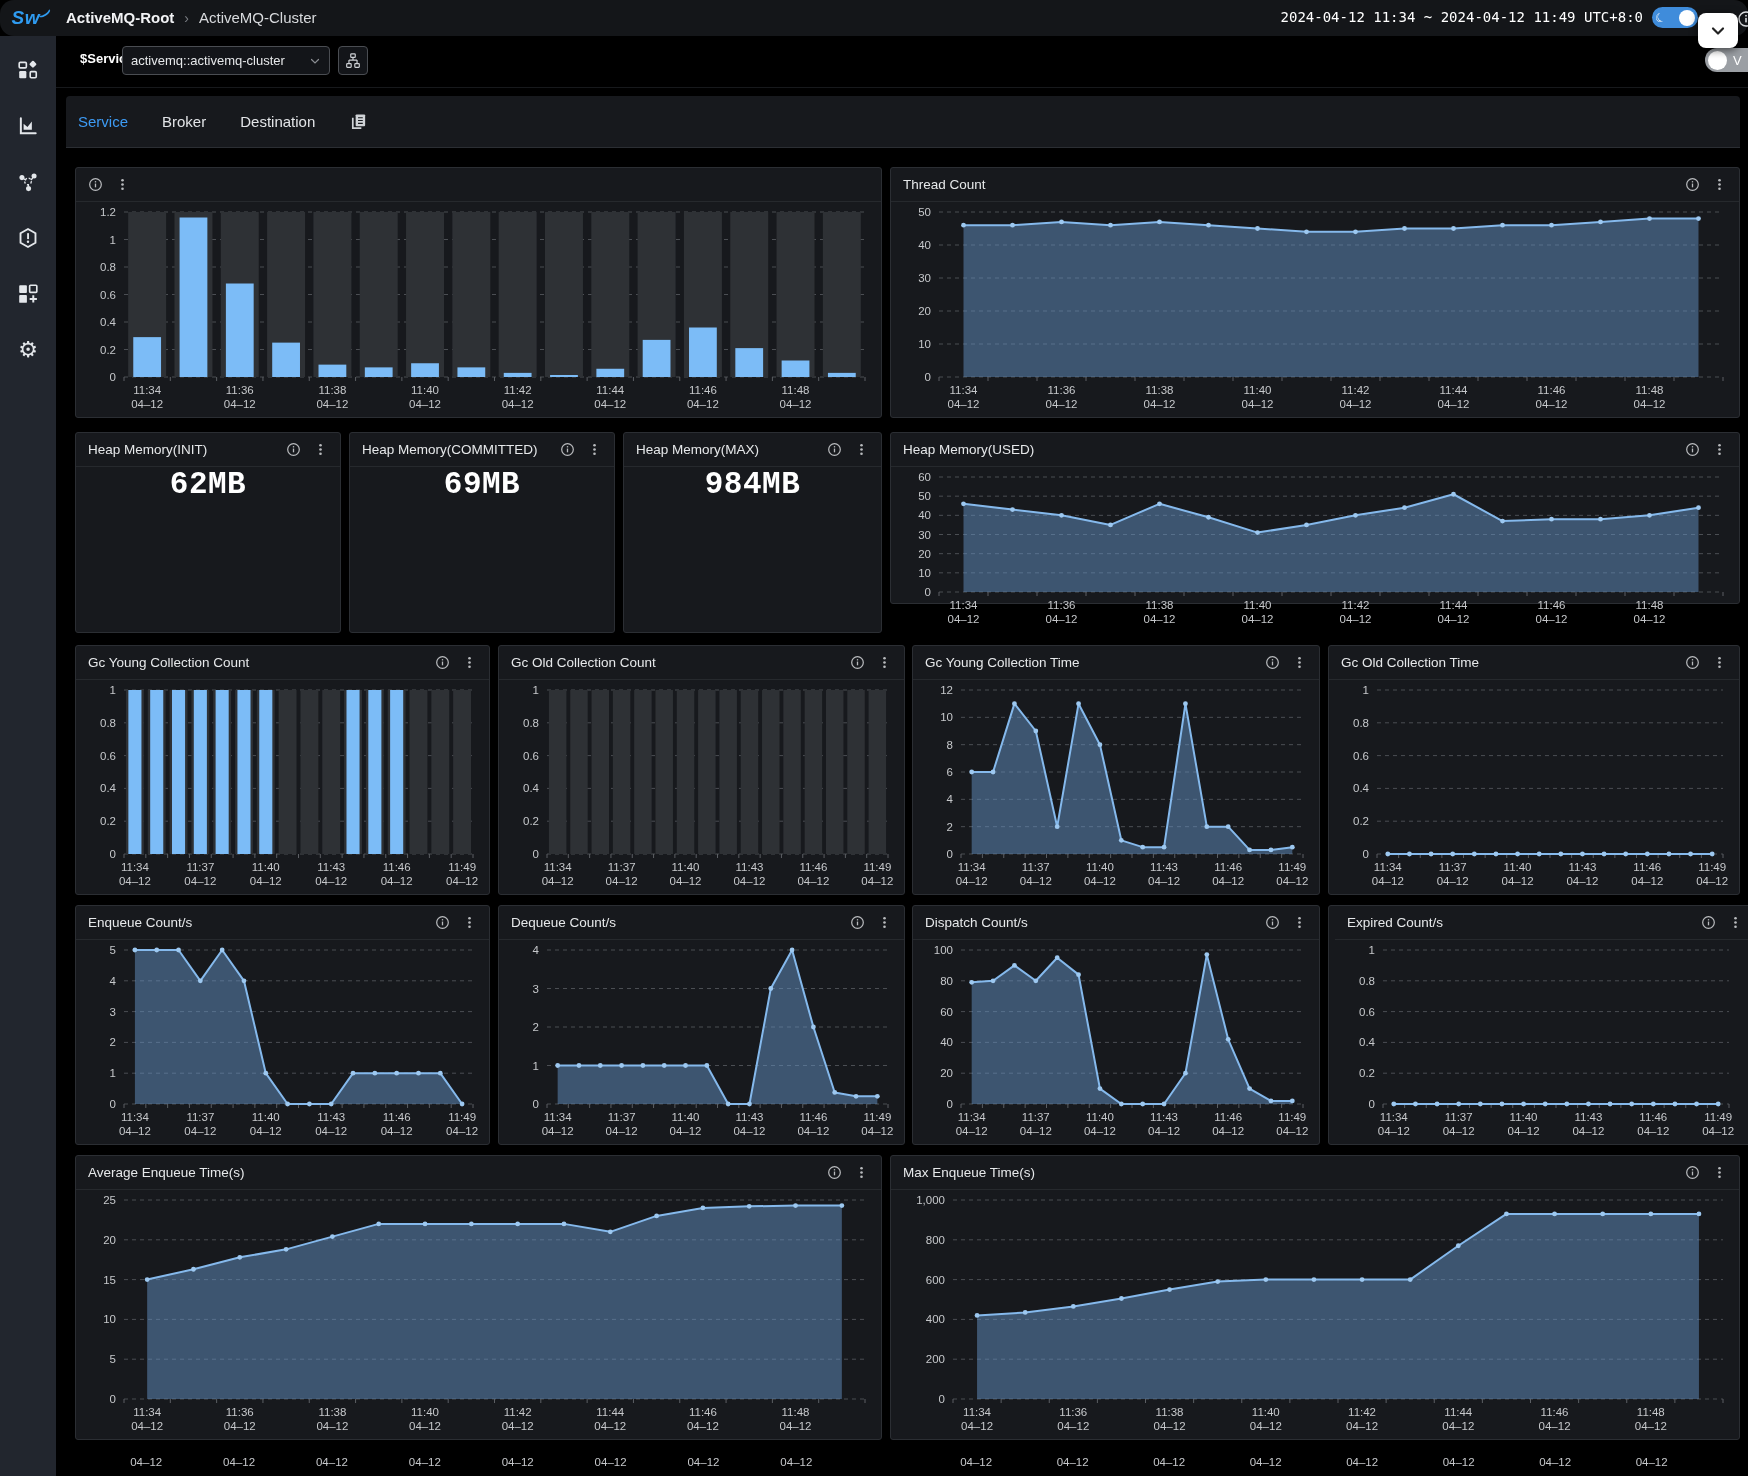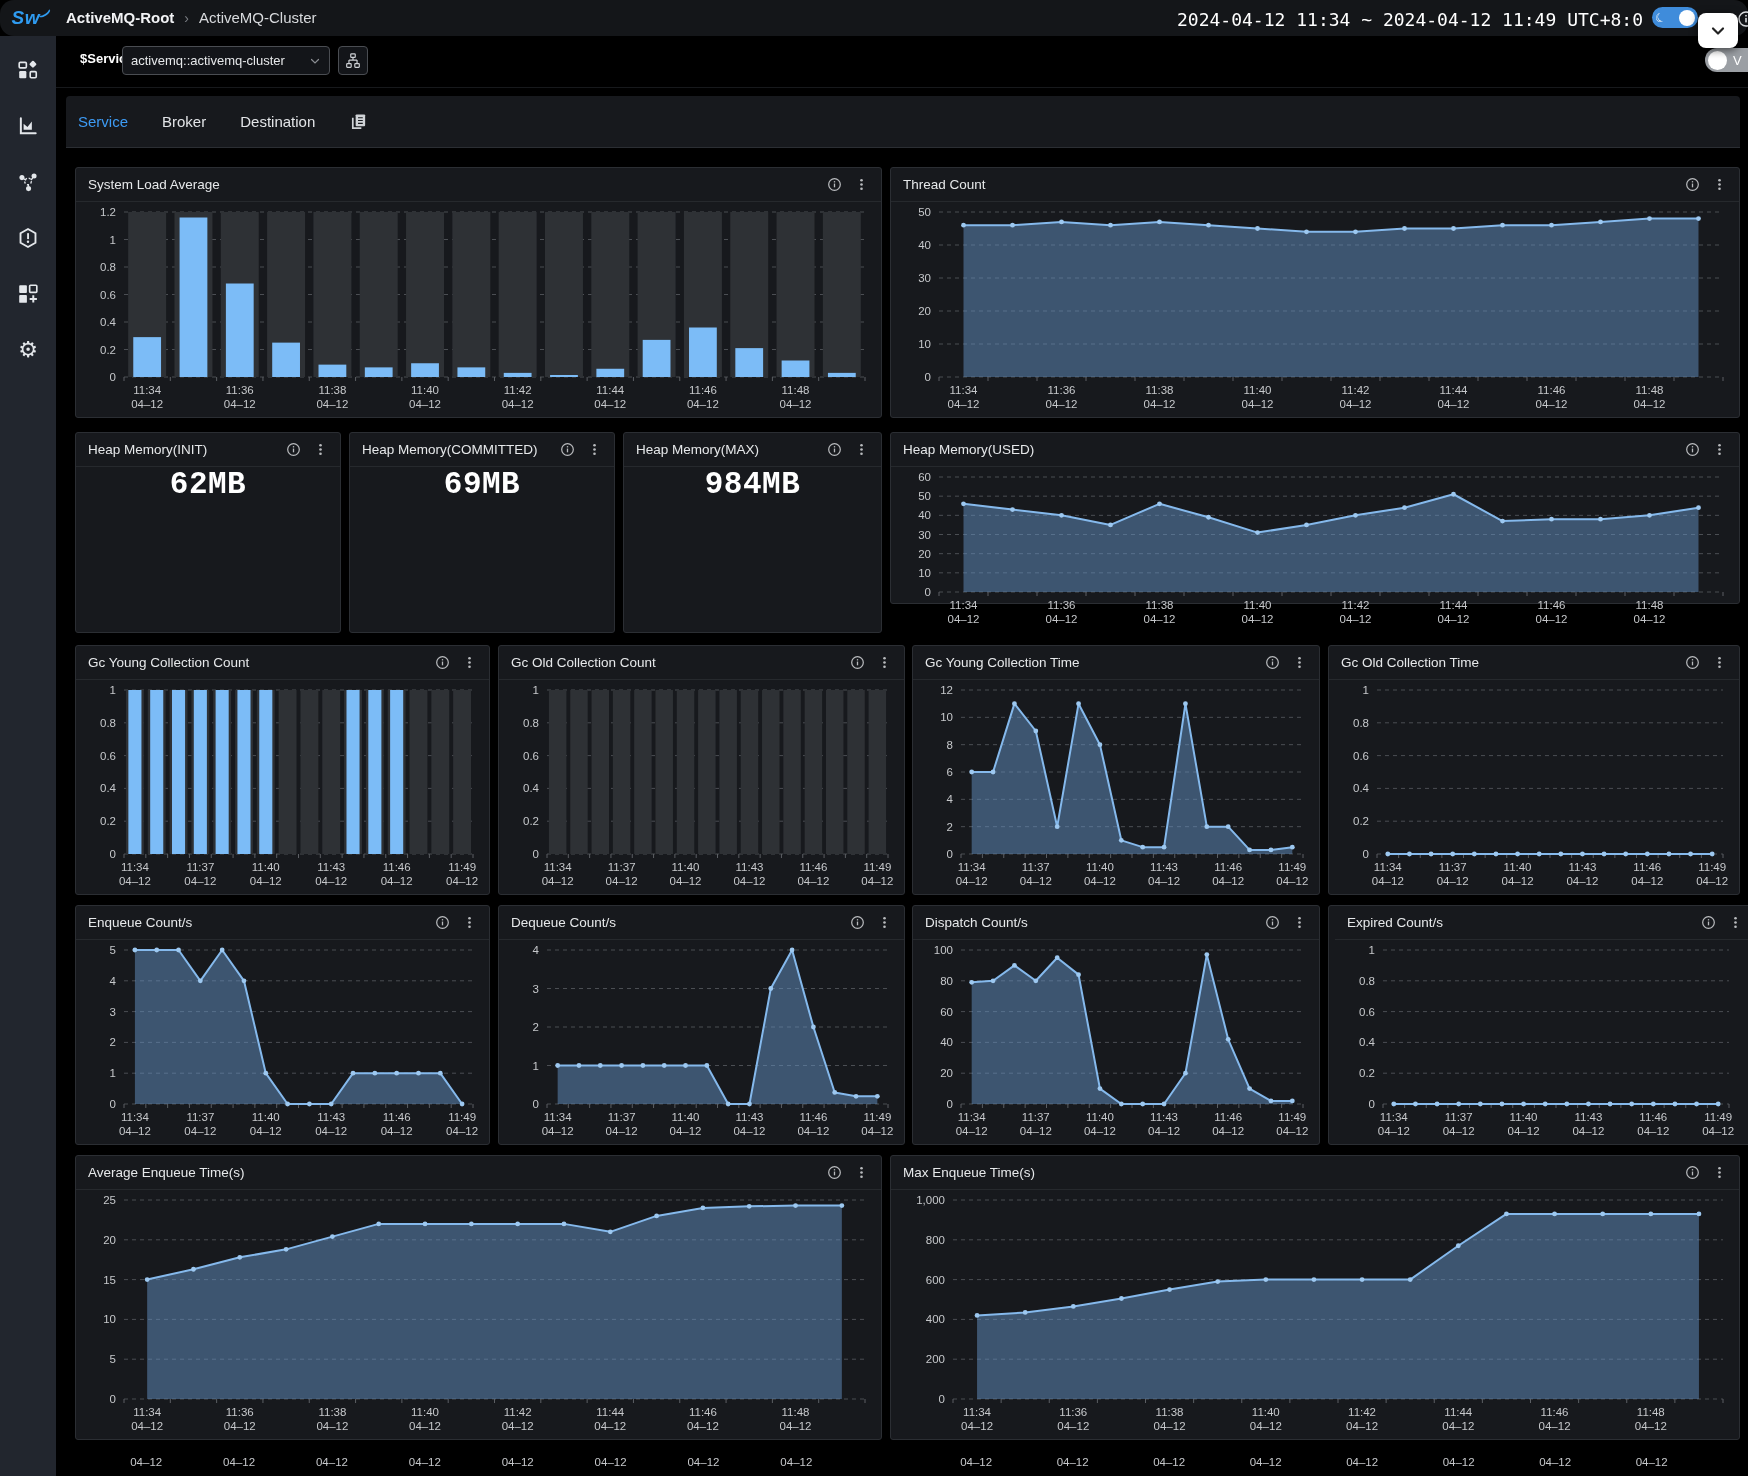--- a/index.html
+++ b/index.html
@@ -7,21 +7,21 @@
   #app { position:relative; width:1748px; height:1476px; background:#000; overflow:hidden; }
 
   
   .header { position:absolute; left:0; top:0; width:1748px; height:36px; background:#141619;border-radius:14px; }
   .logo-box { position:absolute; left:0; top:0; width:56px; height:36px; display:flex; align-items:center; justify-content:center; }
   .logo { color:#2f9bf0; font-weight:bold; font-style:italic; font-size:19px; letter-spacing:0.5px; }
   .logo-arc { color:#2f9bf0; font-size:13px; display:inline-block; transform:rotate(58deg) translate(-2px,-6px); font-weight:bold; }
   .breadcrumb { position:absolute; left:66px; top:9px; font-size:15px; color:#d8dadd; display:flex; gap:10px; align-items:center; }
   .crumb-root { font-weight:bold; color:#f2f3f5; }
   .crumb-sep { color:#7b7e84; font-size:14px; }
-  .time-range { position:absolute; right:105px; top:9px; color:#fff; font-family:"DejaVu Sans Mono", monospace; font-size:18px; white-space:nowrap; }
+  .time-range { position:absolute; right:105px; top:9px; color:#fff; font-family:"DejaVu Sans Mono", monospace; font-size:14px; white-space:nowrap; }
   .dark-toggle { position:absolute; left:1652px; top:7px; width:46px; height:21px; border-radius:11px; background:#3f8cdb; display:flex; align-items:center; padding:0 3px; justify-content:space-between; cursor:pointer; }
   .dark-toggle .moon { color:#fff; font-size:12px; line-height:1; transform:rotate(-20deg); }
   .dark-toggle .knob { width:16px; height:16px; border-radius:50%; background:#fff; }
   .collapse-btn { position:absolute; left:1698px; top:13px; width:40px; height:35px; background:#fff; border-radius:8px; box-shadow:0 2px 8px rgba(0,0,0,0.6); display:flex; align-items:center; justify-content:center; z-index:30; cursor:pointer; }
   .hdr-info { position:absolute; left:1737px; top:10px; color:#dfe1e4; z-index:5; }
 
   
   .toolbar { position:absolute; left:56px; top:36px; width:1692px; height:52px; background:#000; border-bottom:1px solid #17191c; }
   .svc-label { position:absolute; left:80px; top:51px; color:#fff; font-size:13px; font-weight:bold; }
   .svc-select { position:absolute; left:122px; top:46px; width:208px; height:29px; background:#131519; border:1px solid #4a4d52; border-radius:4px; display:flex; align-items:center; padding:0 8px; cursor:pointer; }
@@ -162,21 +162,20 @@
       <svg width="19" height="19" viewBox="0 0 20 20">
           <rect x="7" y="2.5" width="10" height="12.5" rx="1" fill="#cfd2d6"></rect>
           <path d="M4 6v11h9" fill="none" stroke="#cfd2d6" stroke-width="1.8"></path>
           <path d="M9.5 6h5M9.5 9h5M9.5 12h5" stroke="#17191d" stroke-width="1.2"></path>
         </svg>
     </span>
   </div>
 
   <div class="panel" style="left:75px;top:167px;width:807px;height:251px;">
     <div class="phead">
-      <span class="ptitle">System Load Average</span>
       <span class="picons">
           <svg width="15" height="15" viewBox="0 0 16 16">
             <circle cx="8" cy="8" r="6.2" fill="none" stroke="currentColor" stroke-width="1.3"></circle>
             <rect x="7.3" y="7" width="1.4" height="4" fill="currentColor"></rect>
             <rect x="7.3" y="4.4" width="1.4" height="1.4" fill="currentColor"></rect>
           </svg>
           <svg width="15" height="15" viewBox="0 0 16 16">
             <circle cx="8" cy="3.5" r="1.4" fill="currentColor"></circle>
             <circle cx="8" cy="8" r="1.4" fill="currentColor"></circle>
             <circle cx="8" cy="12.5" r="1.4" fill="currentColor"></circle>

